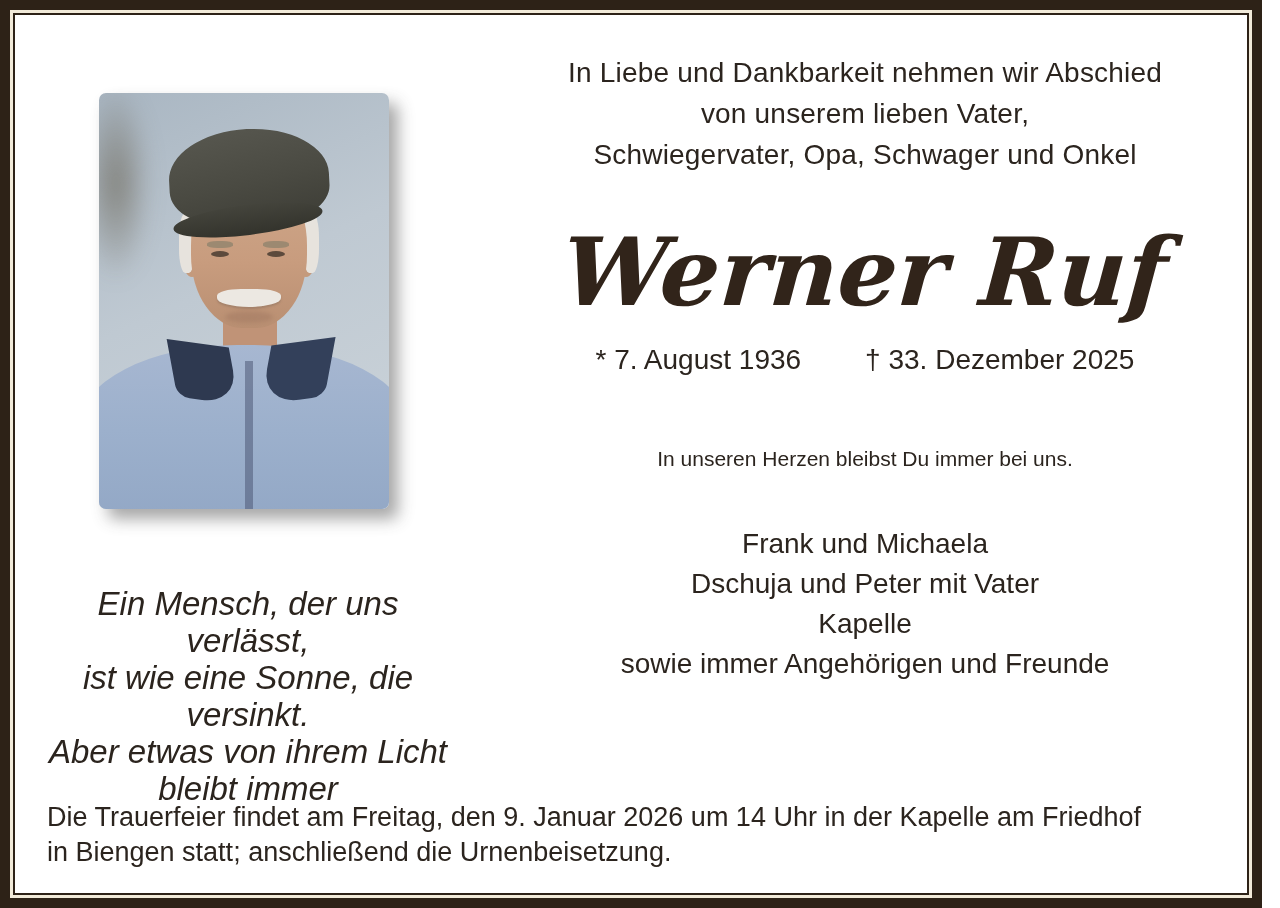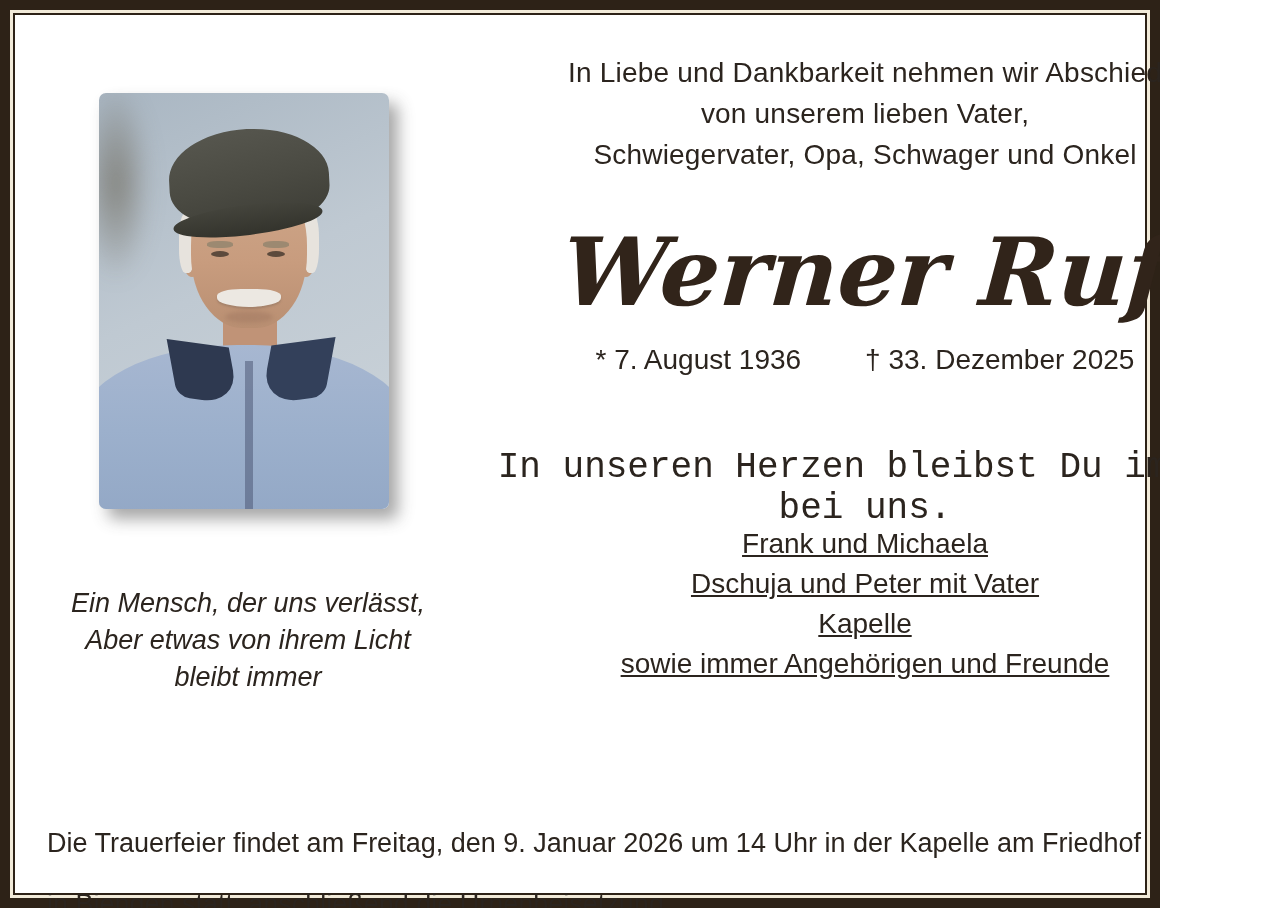--- a/index.html
+++ b/index.html
@@ -5,25 +5,26 @@
   :root{
     --frame:#2d2217;
     --frame_gap:#f1ead9;
     --text:#2b241e;
     --name:#31241a;
     --background:#ffffff;
   }
   html,body{margin:0;padding:0;background:#fff;}
   .sheet{
     position:relative;
-    width:1160px;height:908px;
+    width:1251px;height:908px;
     background:var(--background);
     font-family:"Liberation Sans", sans-serif;
     color:var(--text);
     overflow:hidden;
+    padding-left:11px;
   }
   
   .frame,.frame *{pointer-events:none;}
   .frame-outer{position:absolute;inset:0;border:10px solid var(--frame);}
   .frame-gap{position:absolute;inset:10px;border:3px solid var(--frame_gap);}
   .frame-inner{position:absolute;inset:13px;border:2px solid var(--frame);}
 
   
   .photo{
     position:absolute;left:99px;top:93px;width:290px;height:416px;
@@ -91,32 +92,32 @@
   .intro{top:52px;font-size:28px;line-height:41px;letter-spacing:.2px;}
   .name{
     top:212px;
     font-family:"DejaVu Serif", serif;
     font-style:italic;font-weight:bold;
     font-size:94px;line-height:120px;
     color:var(--name);
     transform:skewX(-4deg);
   }
   .dates{top:344px;font-size:28px;display:flex;justify-content:center;gap:64px;}
-  .tribute{top:447px;font-size:36px;font-family:Liberation Mono, monospace;}
-  .mourners{top:524px;font-size:28px;line-height:40px;text-decoration:underline;}
+  .tribute{top:447px;font-size:21px;}
+  .mourners{top:524px;font-size:28px;line-height:40px;}
   .poem{
     position:absolute;left:38px;top:585px;width:420px;
     text-align:center;font-style:italic;
-    font-size:27px;line-height:37px;
+    font-size:33px;line-height:37px;
   }
   .funeral{
     position:absolute;left:47px;top:800px;width:1195px;
     font-size:27px;line-height:35px;text-align:left;
   }
-  .funeral div{white-space:nowrap;margin-top:26px;}
+  .funeral div{white-space:nowrap;}
 </style>
 </head>
 <body>
 
 <div class="sheet">
 
   <div class="frame">
     <div class="frame-outer"></div>
     <div class="frame-gap"></div>
     <div class="frame-inner"></div>
@@ -161,20 +162,21 @@
 
   <div class="right-col mourners">
     <div>Frank und Michaela</div>
     <div>Dschuja und Peter mit Vater</div>
     <div>Kapelle</div>
     <div>sowie immer Angehörigen und Freunde</div>
   </div>
 
   <div class="poem">
     <div>Ein Mensch, der uns verlässt,</div>
+    <div>ist wie eine Sonne, die versinkt.</div>
     <div>Aber etwas von ihrem Licht</div>
     <div>bleibt immer</div>
   </div>
 
   <div class="funeral">
     <div>Die Trauerfeier findet am Freitag, den 9. Januar 2026 um 14 Uhr in der Kapelle am Friedhof</div>
     <div>in Biengen statt; anschließend die Urnenbeisetzung.</div>
   </div>
 
 </div>

